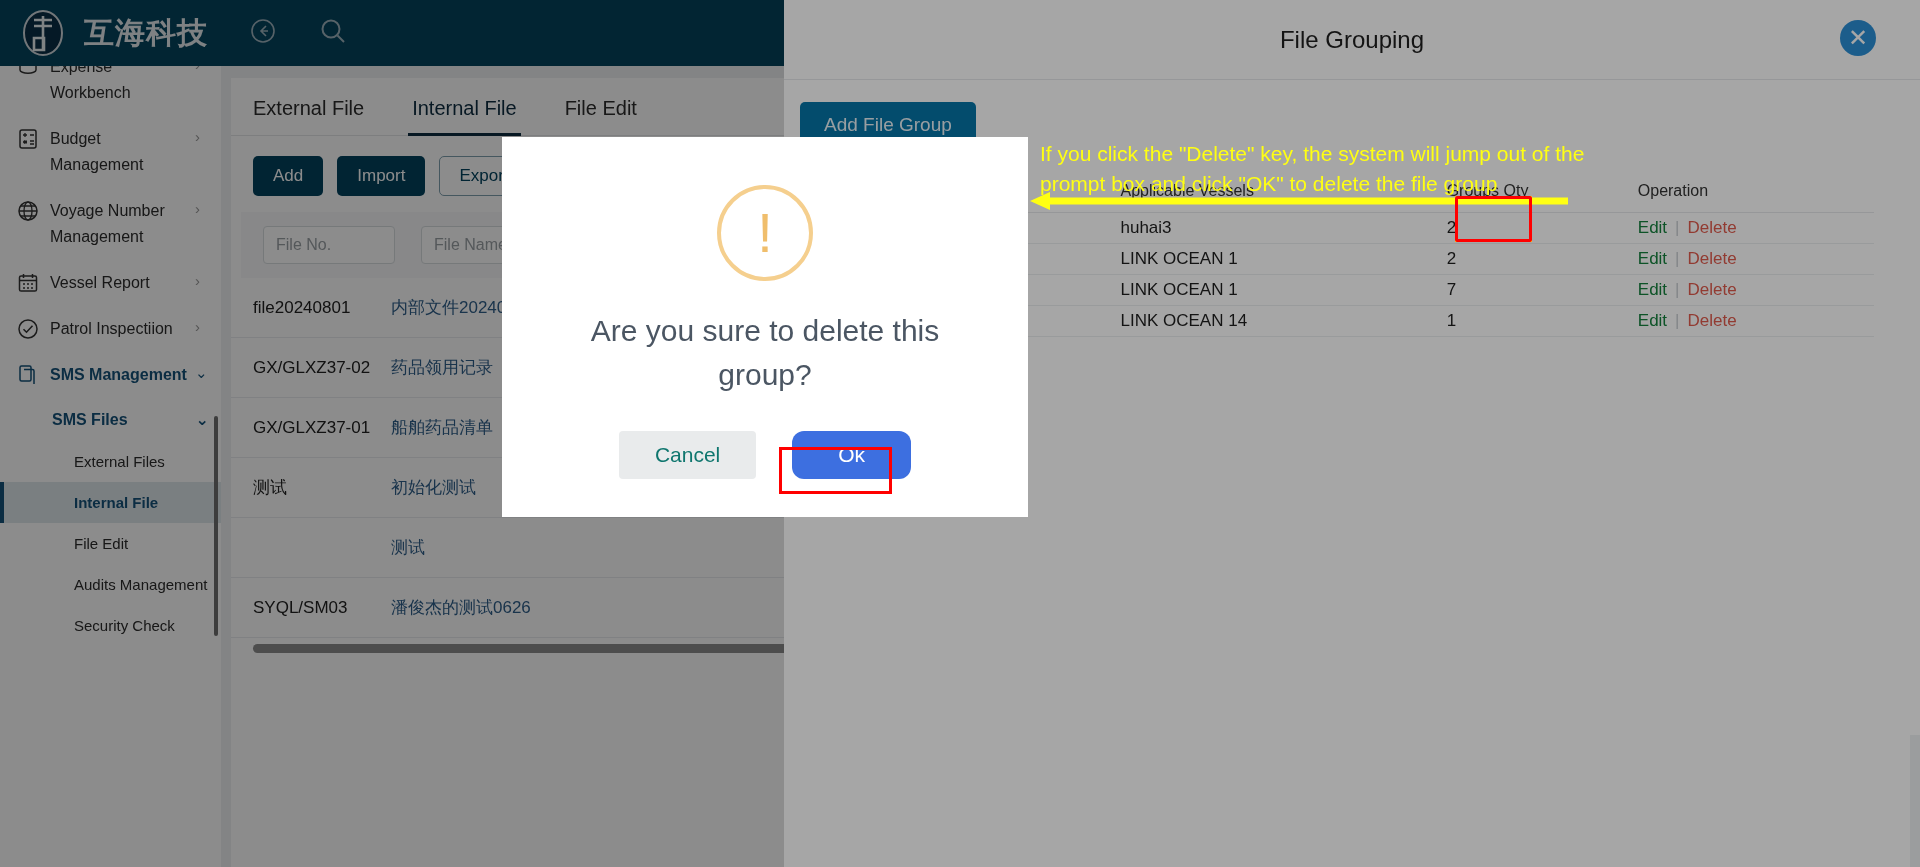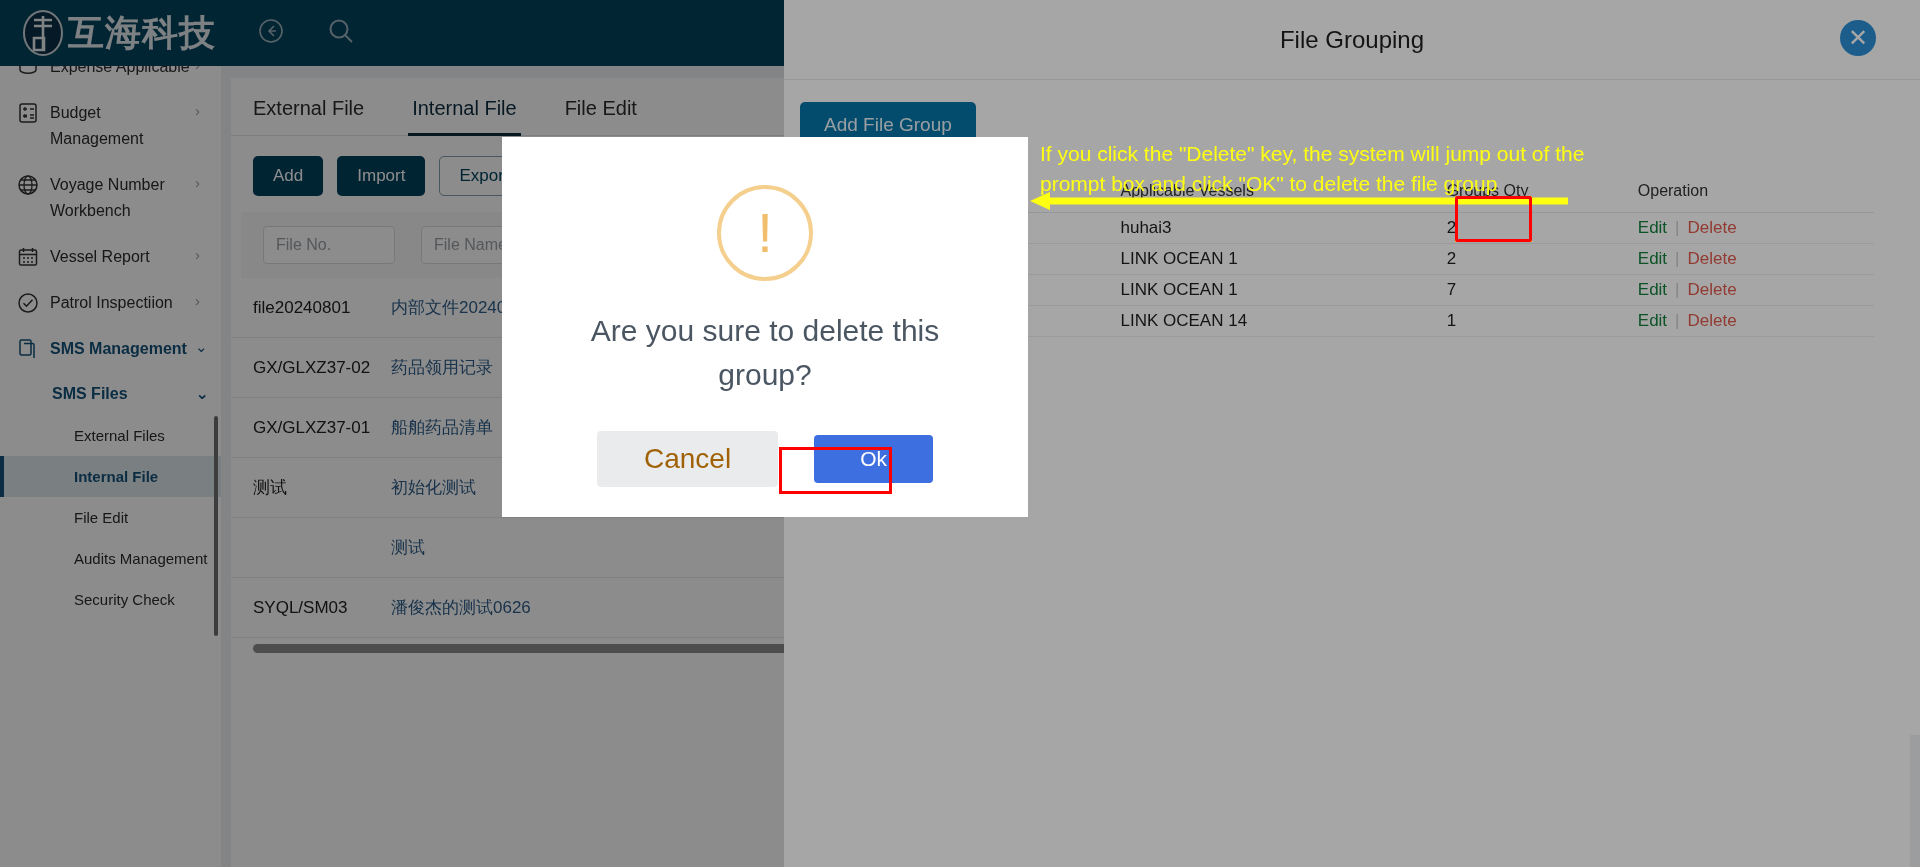--- a/index.html
+++ b/index.html
@@ -22,22 +22,22 @@
     position: absolute; top: 0; left: 0; width: 1920px; height: 66px;
     background: #04445e;
     display: flex; align-items: center;
   }
   .logo-wrap { display: flex; align-items: center; margin-left: 22px; }
   .logo-mark {
     width: 42px; height: 46px;
     position: relative;
   }
   .logo-text {
-    color: #e6ecef; font-size: 36px; font-weight: bold;
-    margin-left: 4px; letter-spacing: 1px;
+    color: #e6ecef; font-size: 30px; font-weight: bold;
+    margin-left: 20px; letter-spacing: 1px;
   }
   .icon-btn { margin-left: 40px; opacity: .85; }
   .topbar-center {
     position: absolute; left: 0; right: 0; top: 0; height: 66px;
     display: flex; align-items: center; justify-content: center;
     pointer-events: none;
   }
   .wb-title { color: #fff; font-size: 25px; letter-spacing: .3px; }
   .wb-badge {
     margin-left: 14px; background: #a8503c; color: #f0d8d2;
@@ -209,25 +209,25 @@
     color: #f0be6c; font-size: 56px; line-height: 1; font-weight: 300;
   }
   .modal-msg {
     margin-top: 28px; width: 420px; text-align: center;
     font-size: 30px; color: #4b5663; line-height: 44px;
   }
   .modal-actions {
     margin-top: 34px; display: flex; align-items: center; gap: 36px;
   }
   .btn-cancel {
-    background: #e9ebec; color: #a16207; border: none; border-radius: 4px;
-    font-size: 28px; padding: 12px 47px; cursor: pointer;
+    background: #e9ebec; color: #0f766e; border: none; border-radius: 4px;
+    font-size: 21px; padding: 12px 36px; cursor: pointer;
   }
   .btn-ok {
-    background: #3d6fe0; color: #fff; border: none; border-radius: 4px;
+    background: #3d6fe0; color: #fff; border: none; border-radius: 12px;
     font-size: 21px; padding: 12px 46px; cursor: pointer;
   }
   .ok-hl {
     position: absolute; left: 779px; top: 447px; width: 113px; height: 47px;
     border: 3px solid #ff0000; z-index: 75;
   }
   .side-scroll-track {
     position: absolute; left: 214px; top: 350px; width: 4px; height: 220px;
     background: #6f6f6f; border-radius: 2px;
   }
@@ -268,21 +268,21 @@
     </div>
 
     <div class="sidebar">
       <div class="side-item" style="margin-top:-22px;">
         <span class="si-ico">
           <svg width="24" height="24" viewBox="0 0 24 24">
               <ellipse cx="12" cy="7" rx="8" ry="3.2" fill="none" stroke="#333" stroke-width="1.5"></ellipse>
               <path d="M4 7v8c0 1.8 3.6 3.2 8 3.2s8-1.4 8-3.2V7" fill="none" stroke="#333" stroke-width="1.5"></path>
             </svg>
         </span>
-        <span class="si-label">Expense Applicable</span>
+        <span class="si-label">Expense Workbench</span>
         <span class="si-arrow">›</span>
       </div>
 
       <div class="side-item">
         <span class="si-ico">
           <svg width="24" height="24" viewBox="0 0 24 24">
               <rect x="4" y="3" width="16" height="18" rx="2" fill="none" stroke="#333" stroke-width="1.5"></rect>
               <path d="M7 8h4M9 6v4M14 8h4M7 15h4M14 14h4M14 17h4M8 13.5l2.5 3M10.5 13.5l-2.5 3" stroke="#333" stroke-width="1.3" fill="none"></path>
             </svg>
         </span>
@@ -291,21 +291,21 @@
       </div>
 
       <div class="side-item">
         <span class="si-ico">
           <svg width="24" height="24" viewBox="0 0 24 24">
               <circle cx="12" cy="12" r="9" fill="none" stroke="#333" stroke-width="1.5"></circle>
               <ellipse cx="12" cy="12" rx="4" ry="9" fill="none" stroke="#333" stroke-width="1.3"></ellipse>
               <path d="M3 12h18M4.5 7h15M4.5 17h15" stroke="#333" stroke-width="1.3"></path>
             </svg>
         </span>
-        <span class="si-label">Voyage Number Workbench</span>
+        <span class="si-label">Voyage Number Management</span>
         <span class="si-arrow">›</span>
       </div>
 
       <div class="side-item">
         <span class="si-ico">
           <svg width="24" height="24" viewBox="0 0 24 24">
               <rect x="3.5" y="5" width="17" height="15" rx="1.6" fill="none" stroke="#333" stroke-width="1.5"></rect>
               <path d="M3.5 9.5h17M7.5 3v4M16.5 3v4" stroke="#333" stroke-width="1.5"></path>
               <g fill="#333">
                 <circle cx="8" cy="13" r="1"></circle>

